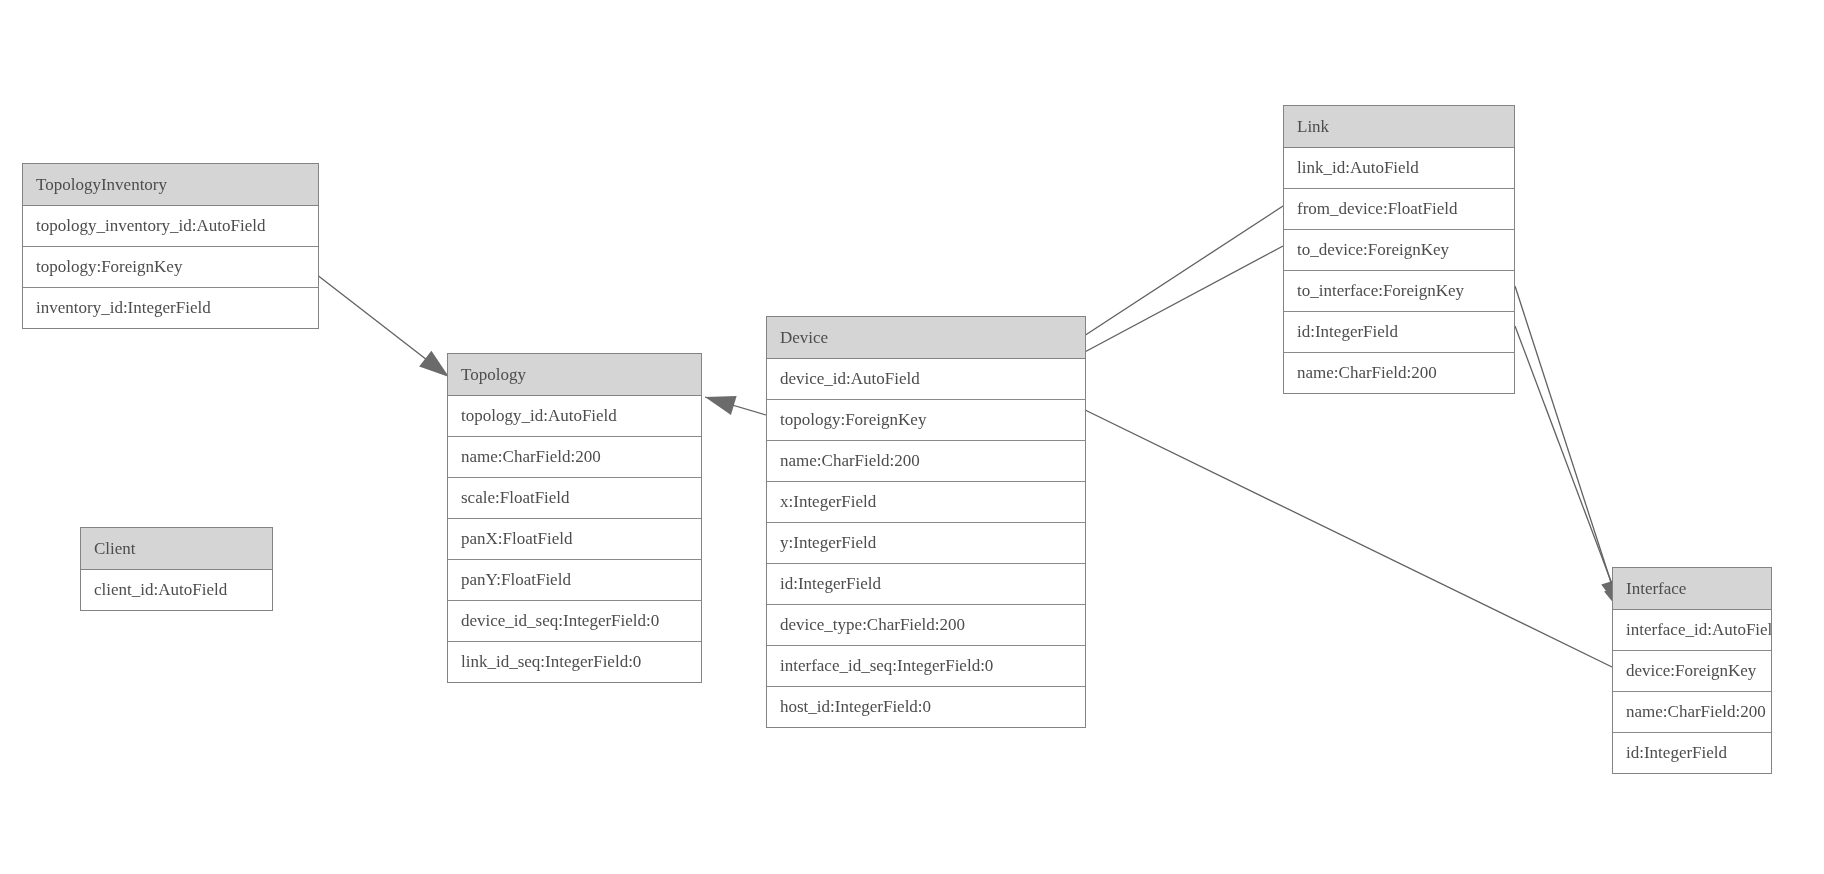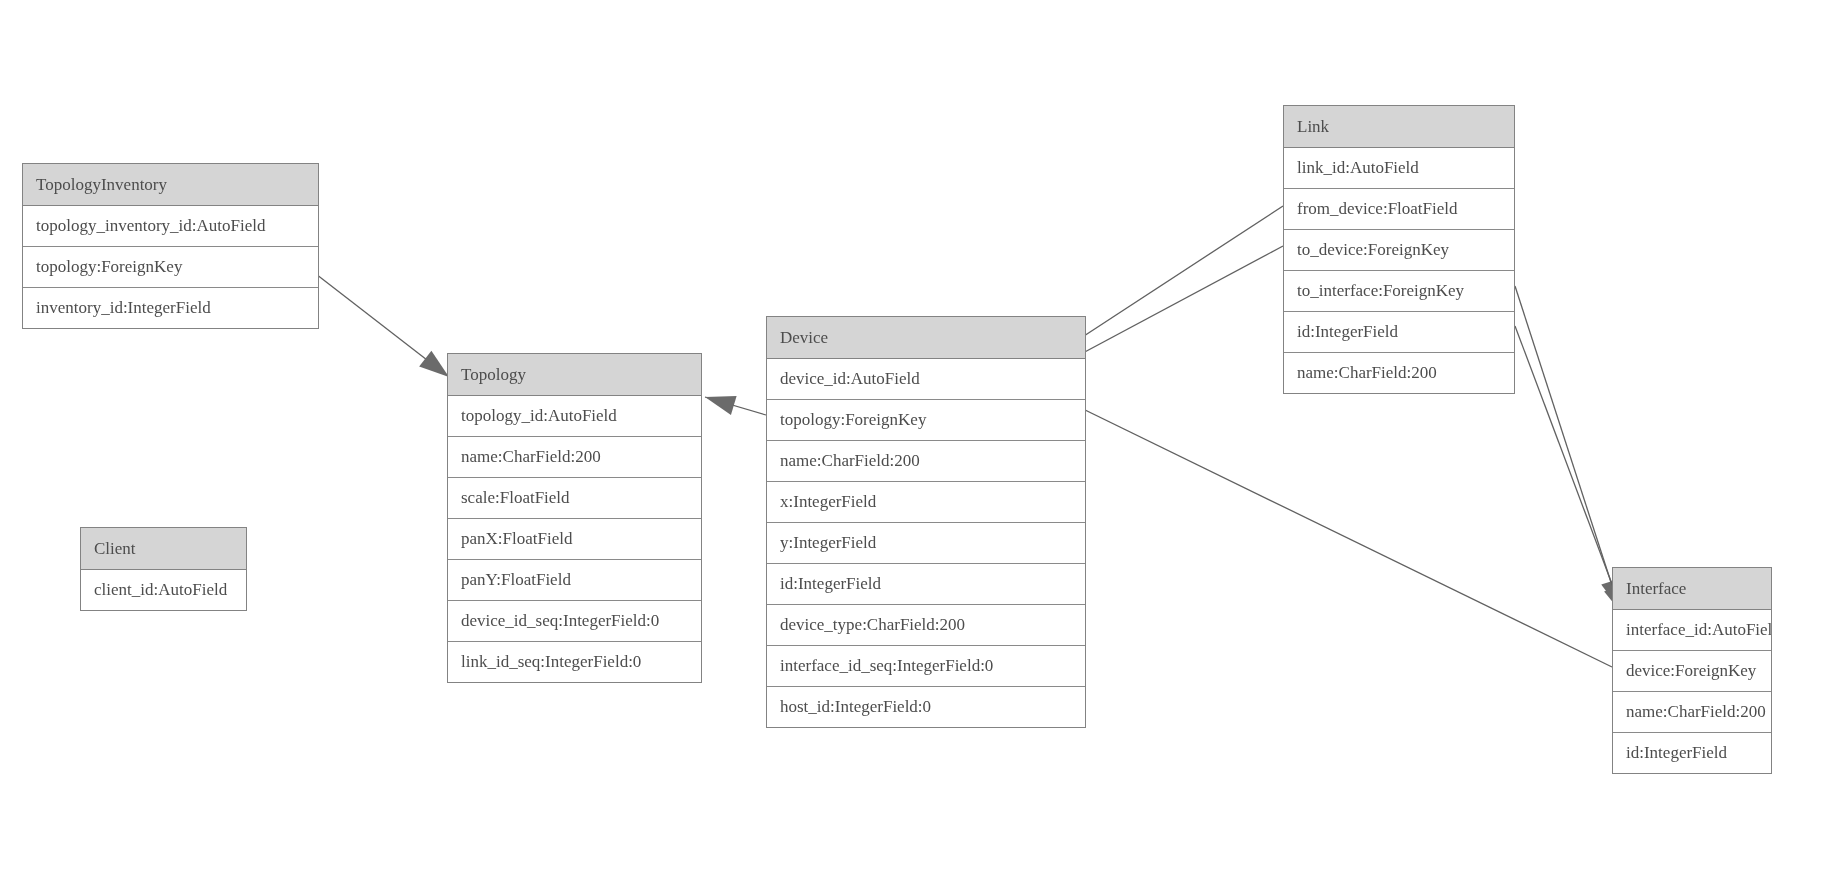--- a/index.html
+++ b/index.html
@@ -43,21 +43,21 @@
       <div class="entity" style="left: 447px; top: 317px; width: 255px; margin-top: 36px;">
         <div class="entity-header">Topology</div>
         <div class="entity-row">topology_id:AutoField</div>
         <div class="entity-row">name:CharField:200</div>
         <div class="entity-row">scale:FloatField</div>
         <div class="entity-row">panX:FloatField</div>
         <div class="entity-row">panY:FloatField</div>
         <div class="entity-row">device_id_seq:IntegerField:0</div>
         <div class="entity-row">link_id_seq:IntegerField:0</div>
       </div>
-      <div class="entity" style="left: 80px; top: 527px; width: 167px;">
+      <div class="entity" style="left: 80px; top: 527px; width: 193px;">
         <div class="entity-header">Client</div>
         <div class="entity-row">client_id:AutoField</div>
       </div>
       <div class="entity" style="left: 766px; top: 316px; width: 320px;">
         <div class="entity-header">Device</div>
         <div class="entity-row">device_id:AutoField</div>
         <div class="entity-row">topology:ForeignKey</div>
         <div class="entity-row">name:CharField:200</div>
         <div class="entity-row">x:IntegerField</div>
         <div class="entity-row">y:IntegerField</div>

